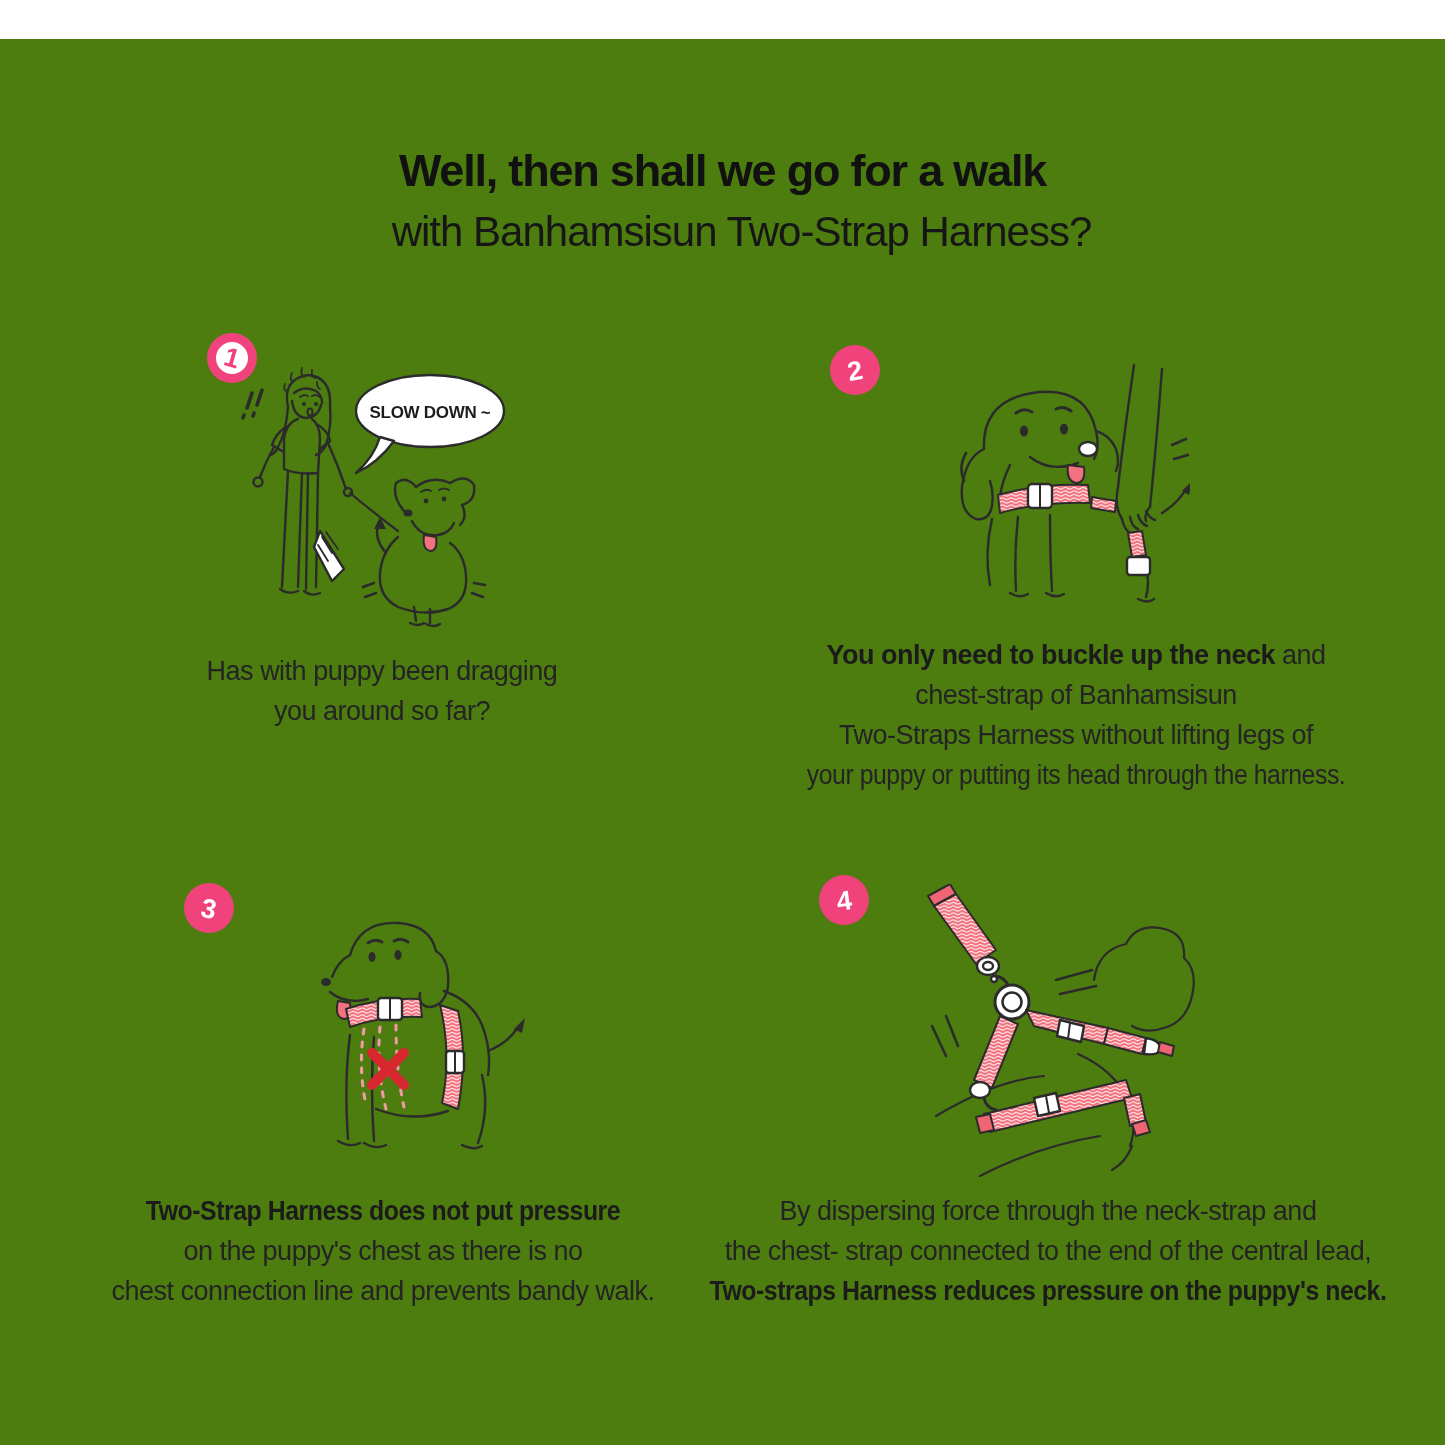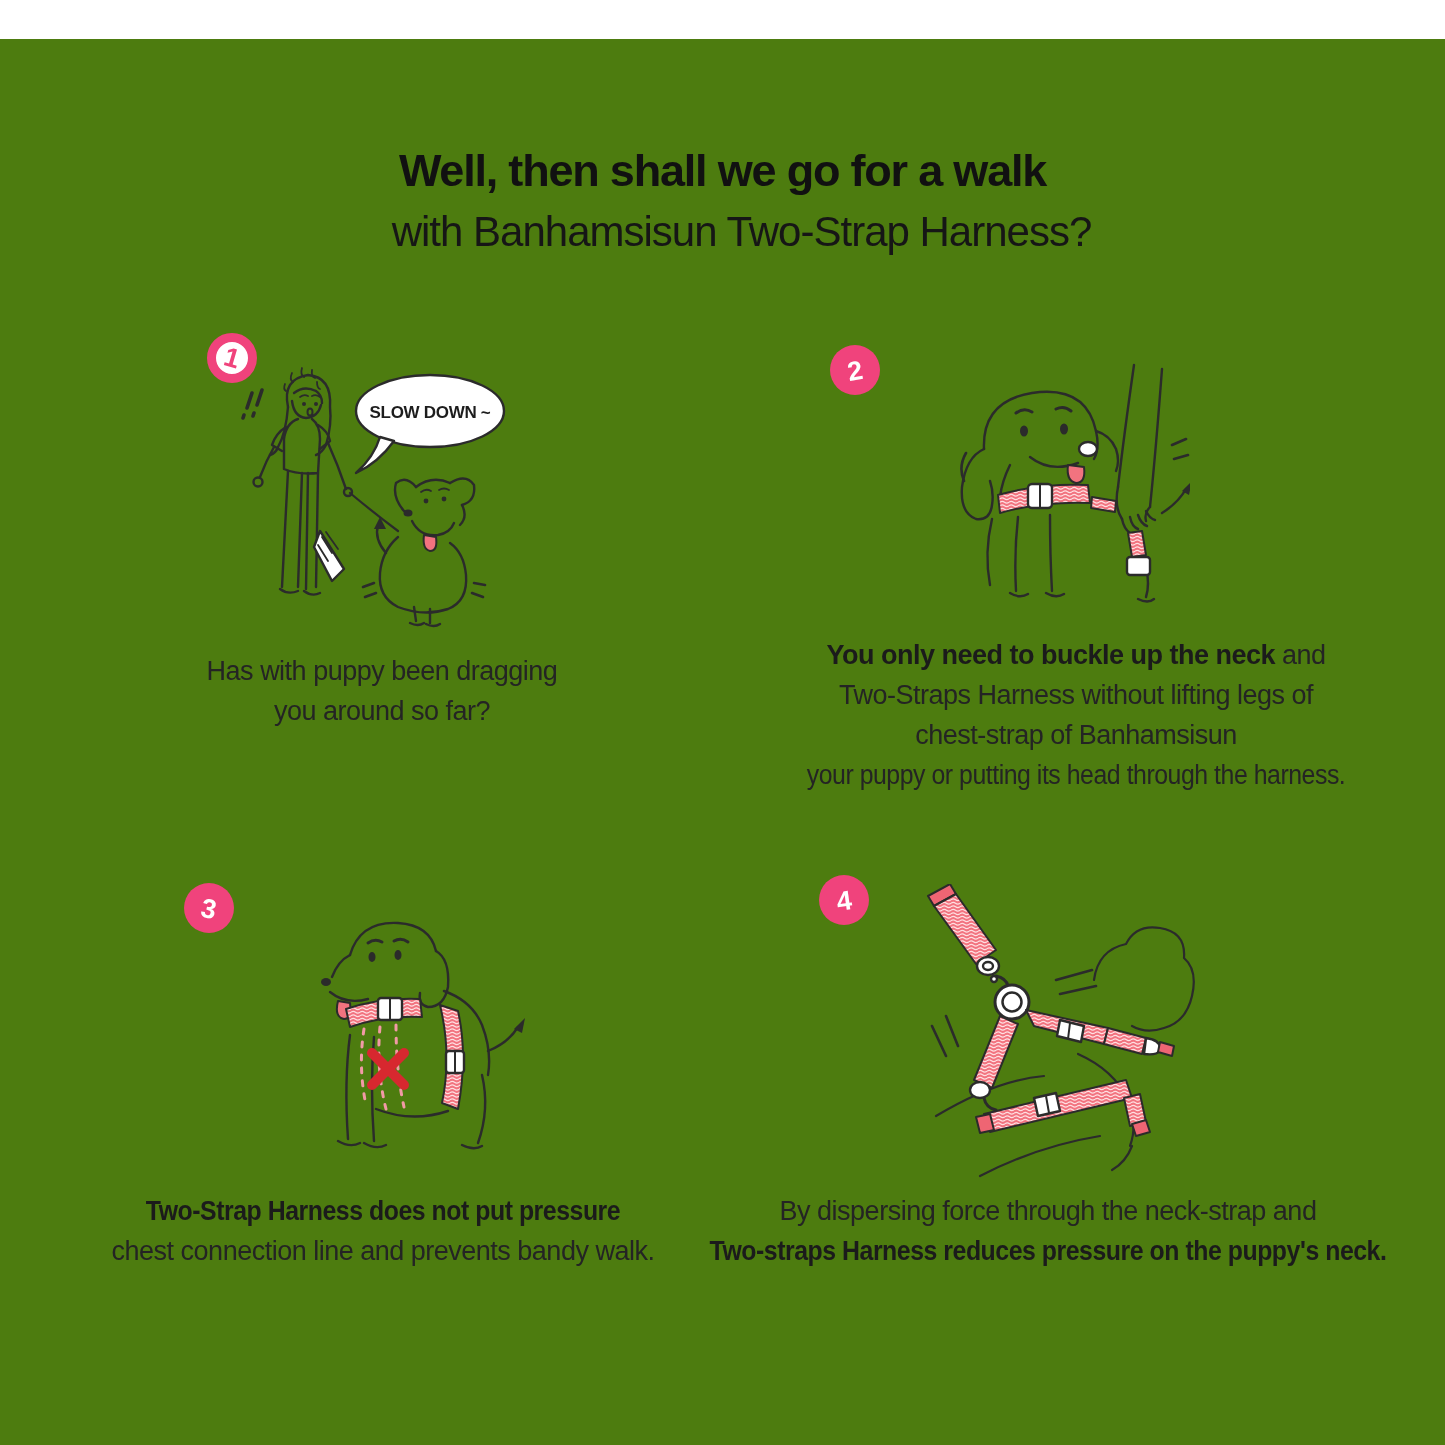--- a/index.html
+++ b/index.html
@@ -175,22 +175,22 @@
       </g>
       <g>
         <path fill="url(#wv2)" class="strapline" d="M218 176 L232 174 L236 198 L222 200 Z"></path>
         <rect class="metal" x="217" y="200" width="23" height="18" rx="3"></rect>
       </g>
       <path class="motion" d="M56 96 q-8 14 -2 28 M262 88 l14 -6 M264 102 l14 -4"></path>
     </svg>
 
     <p class="caption" style="left:736px;top:596px;width:680px;">
       <span class="ln"><b>You only need to buckle up the neck</b><span> and</span></span>
+      <span class="ln">chest-strap of Banhamsisun</span>
       <span class="ln">Two-Straps Harness without lifting legs of</span>
-      <span class="ln">chest-strap of Banhamsisun</span>
       <span class="ln sx">your puppy or putting its head through the harness.</span>
     </p>
   </section>
 
   <section>
     <div class="badge" style="left:180px;top:840px;">
       <svg width="58" height="58" viewBox="0 0 58 58">
         <circle cx="29" cy="29" r="25" fill="#f0437c"></circle>
         <text class="bnum bwhite" x="29" y="39" transform="rotate(12 29 29)">3</text>
       </svg>
@@ -237,20 +237,21 @@
         <path class="dashpink" d="M144 130 Q144 176 152 212"></path>
       </g>
       <g>
         <path class="xmark" d="M120 158 L152 190"></path>
         <path class="xmark" d="M152 158 L120 190"></path>
       </g>
     </svg>
 
     <p class="caption" style="left:83px;top:1152px;width:600px;">
       <span class="ln sx"><b>Two-Strap Harness does not put pressure</b></span>
+      <span class="ln">on the puppy's chest as there is no</span>
       <span class="ln">chest connection line and prevents bandy walk.</span>
     </p>
   </section>
 
   <section>
     <div class="badge" style="left:815px;top:832px;">
       <svg width="58" height="58" viewBox="0 0 58 58">
         <circle cx="29" cy="29" r="25" fill="#f0437c"></circle>
         <text class="bnum bwhite" x="29" y="39" transform="rotate(-8 29 29)">4</text>
       </svg>
@@ -301,17 +302,18 @@
         <path class="metal" d="M146 214 L168 209 L172 227 L150 232 Z"></path>
         <path class="strapline" d="M158 212 L161 229" fill="none"></path>
         <path fill="url(#wv4)" class="strapline" d="M236 214 L252 210 L258 238 L242 242 Z"></path>
         <path class="cap" d="M244 240 L258 236 L262 248 L248 252 Z"></path>
       </g>
       <path class="motion" d="M168 96 L204 86 M172 110 L208 102 M58 132 L70 162 M44 142 L58 172"></path>
     </svg>
 
     <p class="caption" style="left:658px;top:1152px;width:780px;">
       <span class="ln">By dispersing force through the neck-strap and</span>
+      <span class="ln">the chest- strap connected to the end of the central lead,</span>
       <span class="ln sx"><b>Two-straps Harness reduces pressure on the puppy's neck.</b></span>
     </p>
   </section>
 
 </div>
 
 </body></html>

